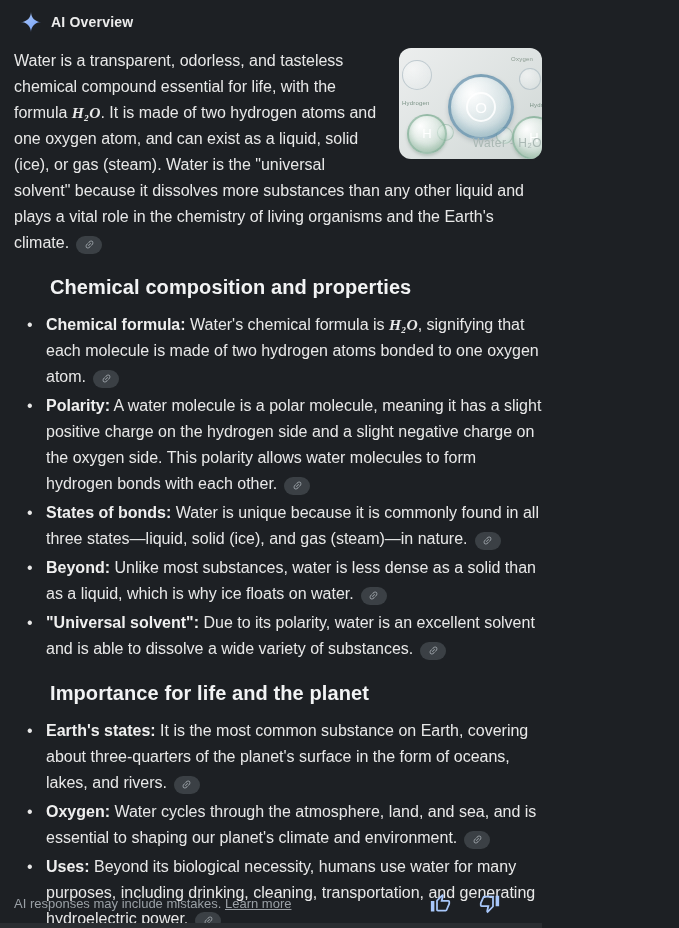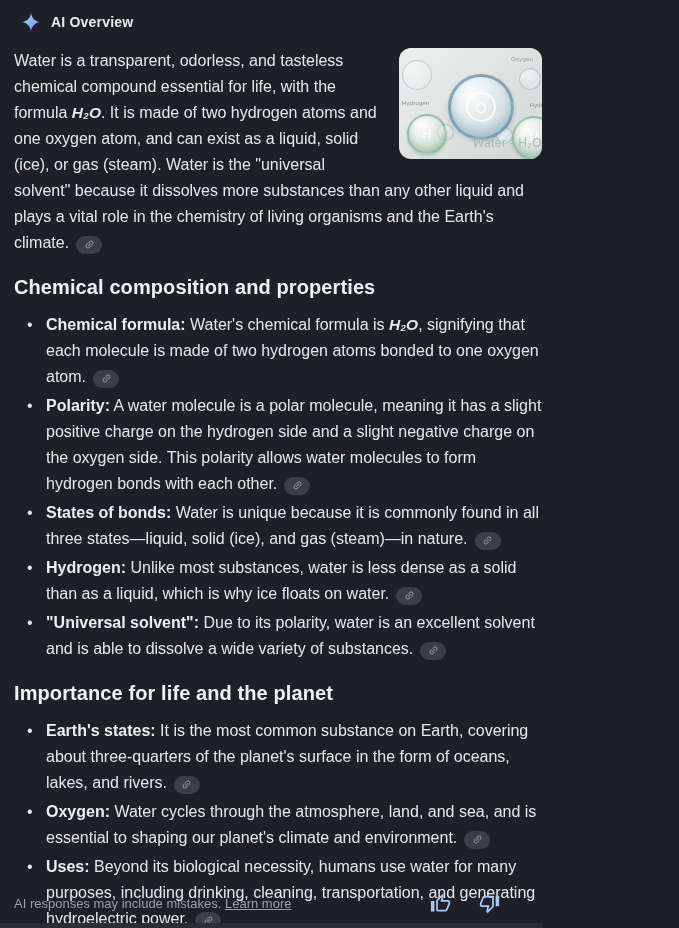--- a/index.html
+++ b/index.html
@@ -48,33 +48,33 @@
   .joint-right { left: 97px; top: 79px; width: 17px; height: 17px; }
   .bub-faint { border: 1px solid rgba(140,160,170,.45); background: radial-gradient(circle at 35% 30%, rgba(255,255,255,.5), rgba(200,215,220,.15)); }
   .faint-1 { left: 3px; top: 12px; width: 30px; height: 30px; }
   .faint-2 { left: 120px; top: 20px; width: 22px; height: 22px; }
   .img-label { position: absolute; font-size: 6px; line-height: 8px; color: #7d9488; letter-spacing: .2px; }
   .lbl-oxygen { right: 9px; top: 7px; color: #8a9a90; }
   .lbl-hyd-left { left: 3px; top: 51px; }
   .lbl-hyd-right { right: -1px; top: 53px; }
   .img-caption { position: absolute; bottom: 3px; left: 0; right: 0; text-align: right; font-size: 12px; color: #aab8b4; letter-spacing: .4px; }
 
-  .formula { font-family: Liberation Sans, sans-serif; font-style: italic; font-weight: 700; font-size: 15.5px; }
+  .formula { font-family: Liberation Serif, serif; font-style: italic; font-weight: 700; font-size: 15.5px; }
 
   
   .chip {
     display: inline-flex; align-items: center; justify-content: center;
     width: 26px; height: 18px; border-radius: 10px; background: #3b4045;
     margin-left: 7px; vertical-align: -2px; cursor: pointer;
   }
 
   
   h2.sec {
     font-size: 20px; line-height: 26px; font-weight: 600; color: #f2f3f4;
-    letter-spacing: .1px; margin-top: 18px;
+    letter-spacing: .1px; margin-top: 18px; margin-left: 36px;
   }
 
   
   ul.points { list-style: none; margin-top: 12px; }
   ul.points li { position: relative; padding-left: 32px; margin-bottom: 3px; }
   ul.points li::before {
     content: "•"; position: absolute; left: 13px; top: 0; color: #e8e8e8; font-size: 16px;
   }
   ul.points b { font-weight: 700; color: #efefef; }
 
@@ -150,21 +150,21 @@
     <li><b>Polarity:</b><span> A water molecule is a polar molecule, meaning it has a slight positive charge on the hydrogen side and a slight negative charge on the oxygen side. This polarity allows water molecules to form hydrogen bonds with each other.</span><span class="chip">
           <svg viewBox="0 0 24 24" width="11" height="11">
             <path fill="#9aa0a6" transform="rotate(-45 12 12)" d="M3.9 12c0-1.71 1.39-3.1 3.1-3.1h4V7H7c-2.76 0-5 2.24-5 5s2.24 5 5 5h4v-1.9H7c-1.71 0-3.1-1.39-3.1-3.1zM8 13h8v-2H8v2zm9-6h-4v1.9h4c1.71 0 3.1 1.39 3.1 3.1s-1.39 3.1-3.1 3.1h-4V17h4c2.76 0 5-2.24 5-5s-2.24-5-5-5z"></path>
           </svg>
         </span></li>
     <li><b>States of bonds:</b><span> Water is unique because it is commonly found in all three states—liquid, solid (ice), and gas (steam)—in nature.</span><span class="chip">
           <svg viewBox="0 0 24 24" width="11" height="11">
             <path fill="#9aa0a6" transform="rotate(-45 12 12)" d="M3.9 12c0-1.71 1.39-3.1 3.1-3.1h4V7H7c-2.76 0-5 2.24-5 5s2.24 5 5 5h4v-1.9H7c-1.71 0-3.1-1.39-3.1-3.1zM8 13h8v-2H8v2zm9-6h-4v1.9h4c1.71 0 3.1 1.39 3.1 3.1s-1.39 3.1-3.1 3.1h-4V17h4c2.76 0 5-2.24 5-5s-2.24-5-5-5z"></path>
           </svg>
         </span></li>
-    <li><b>Hydrogen:</b><span> Unlike most substances, water is less dense as a solid than as a liquid, which is why ice floats on water.</span><span class="chip">
+    <li><b>Beyond:</b><span> Unlike most substances, water is less dense as a solid than as a liquid, which is why ice floats on water.</span><span class="chip">
           <svg viewBox="0 0 24 24" width="11" height="11">
             <path fill="#9aa0a6" transform="rotate(-45 12 12)" d="M3.9 12c0-1.71 1.39-3.1 3.1-3.1h4V7H7c-2.76 0-5 2.24-5 5s2.24 5 5 5h4v-1.9H7c-1.71 0-3.1-1.39-3.1-3.1zM8 13h8v-2H8v2zm9-6h-4v1.9h4c1.71 0 3.1 1.39 3.1 3.1s-1.39 3.1-3.1 3.1h-4V17h4c2.76 0 5-2.24 5-5s-2.24-5-5-5z"></path>
           </svg>
         </span></li>
     <li><b>"Universal solvent":</b><span> Due to its polarity, water is an excellent solvent and is able to dissolve a wide variety of substances.</span><span class="chip">
           <svg viewBox="0 0 24 24" width="11" height="11">
             <path fill="#9aa0a6" transform="rotate(-45 12 12)" d="M3.9 12c0-1.71 1.39-3.1 3.1-3.1h4V7H7c-2.76 0-5 2.24-5 5s2.24 5 5 5h4v-1.9H7c-1.71 0-3.1-1.39-3.1-3.1zM8 13h8v-2H8v2zm9-6h-4v1.9h4c1.71 0 3.1 1.39 3.1 3.1s-1.39 3.1-3.1 3.1h-4V17h4c2.76 0 5-2.24 5-5s-2.24-5-5-5z"></path>
           </svg>
         </span></li>
   </ul>

